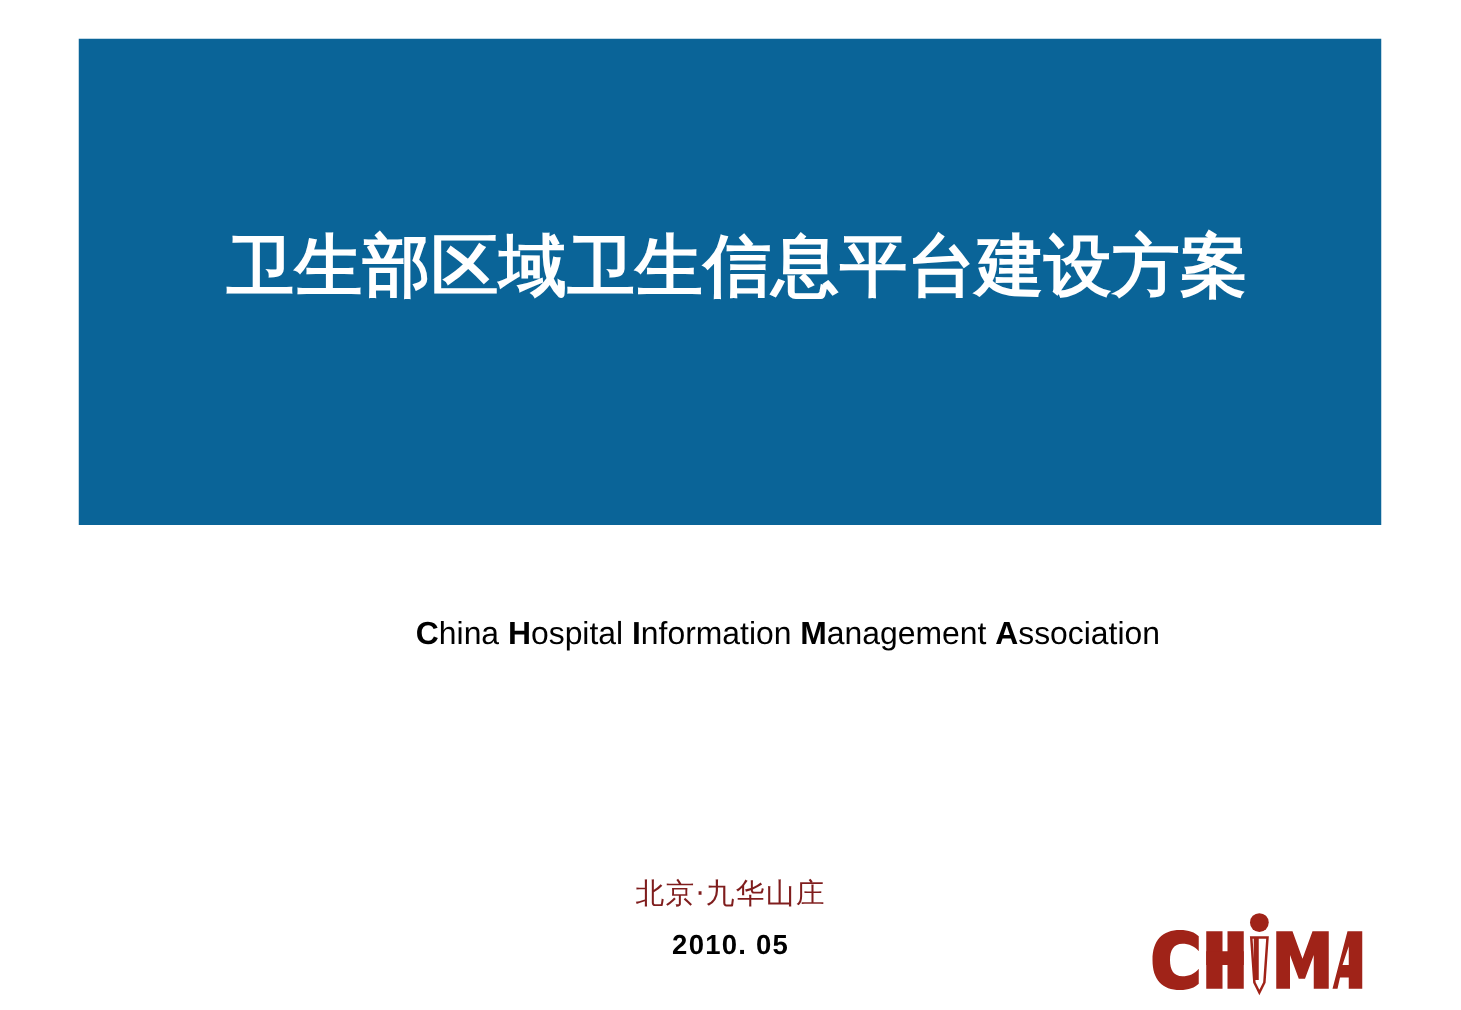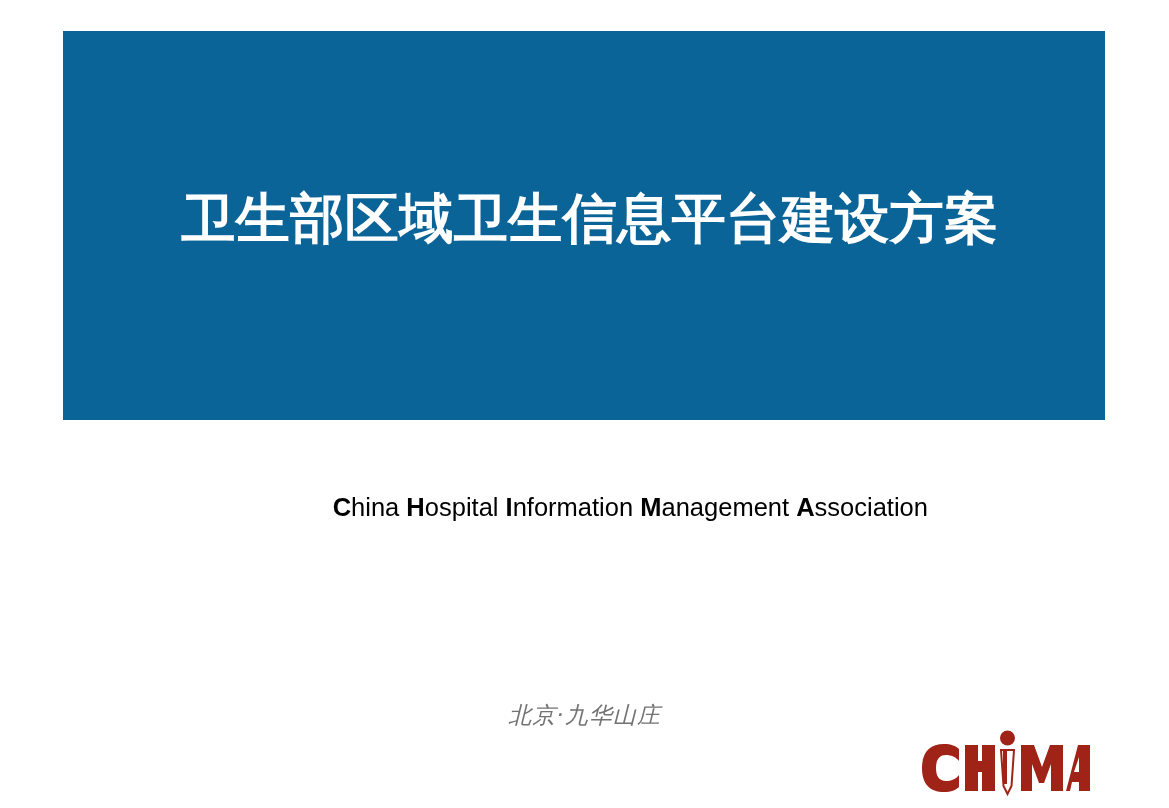--- a/index.html
+++ b/index.html
@@ -35,21 +35,21 @@
   }
 
   .title-stack {
     width: 100%;
     text-align: center;
     transform: translateY(-8px);
   }
 
   .title-line {
     color: #ffffff;
-    font-family: Liberation Sans, sans-serif;
+    font-family: Liberation Mono, monospace;
     font-weight: bold;
     font-size: 54px;
     line-height: 74px;
     letter-spacing: 0.5px;
     white-space: nowrap;
     padding-left: 12px;
   }
 
   
   .body-area {
@@ -112,24 +112,23 @@
   .venue-block {
     position: absolute;
     left: 0;
     top: 278px;
     width: 1169px;
     text-align: center;
   }
   .venue-place {
     font-family: "DejaVu Sans", "Liberation Sans", sans-serif;
     font-size: 23px;
-    color: #737373;
+    color: #7f1d1d;
     line-height: 34px;
     letter-spacing: 1px;
-    font-style: italic;
   }
   .venue-date {
     font-family: "Liberation Sans", sans-serif;
     font-weight: bold;
     font-size: 22px;
     color: #000000;
     line-height: 48px;
     letter-spacing: 1px;
   }
 
@@ -162,20 +161,21 @@
 
     <div class="org-block">
       <div class="org-line1">
         <span class="cap">C</span><span>hina </span><span class="cap">H</span><span>ospital </span><span class="cap">I</span><span>nformation </span><span class="cap">M</span><span>anagement </span><span class="cap">A</span><span>ssociation</span>
       </div>
     </div>
 
 
     <div class="venue-block">
       <div class="venue-place">北京·九华山庄</div>
+      <div class="venue-date">2010. 05</div>
     </div>
 
   </div>
 
   <div class="chima-logo">
     <svg viewBox="0 0 170 68" xmlns="http://www.w3.org/2000/svg">
       <g fill="#a02318">
 
         <path d="M2 38 C2 22 10 14 24 14 C31 14 36 16 39 19 L39 31 C36 27 31 25 26 25
                  C19 25 16 30 16 38 C16 46 19 51 26 51 C31 51 36 49 39 45 L39 57

